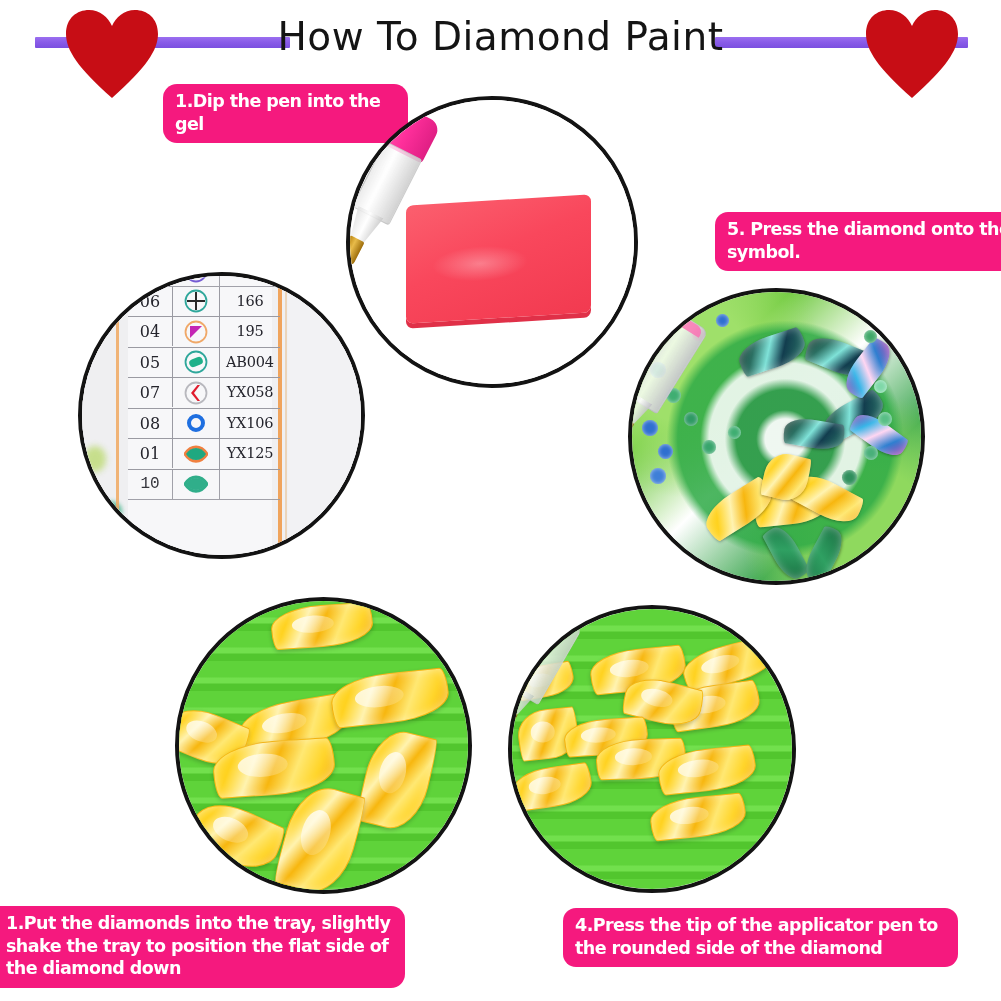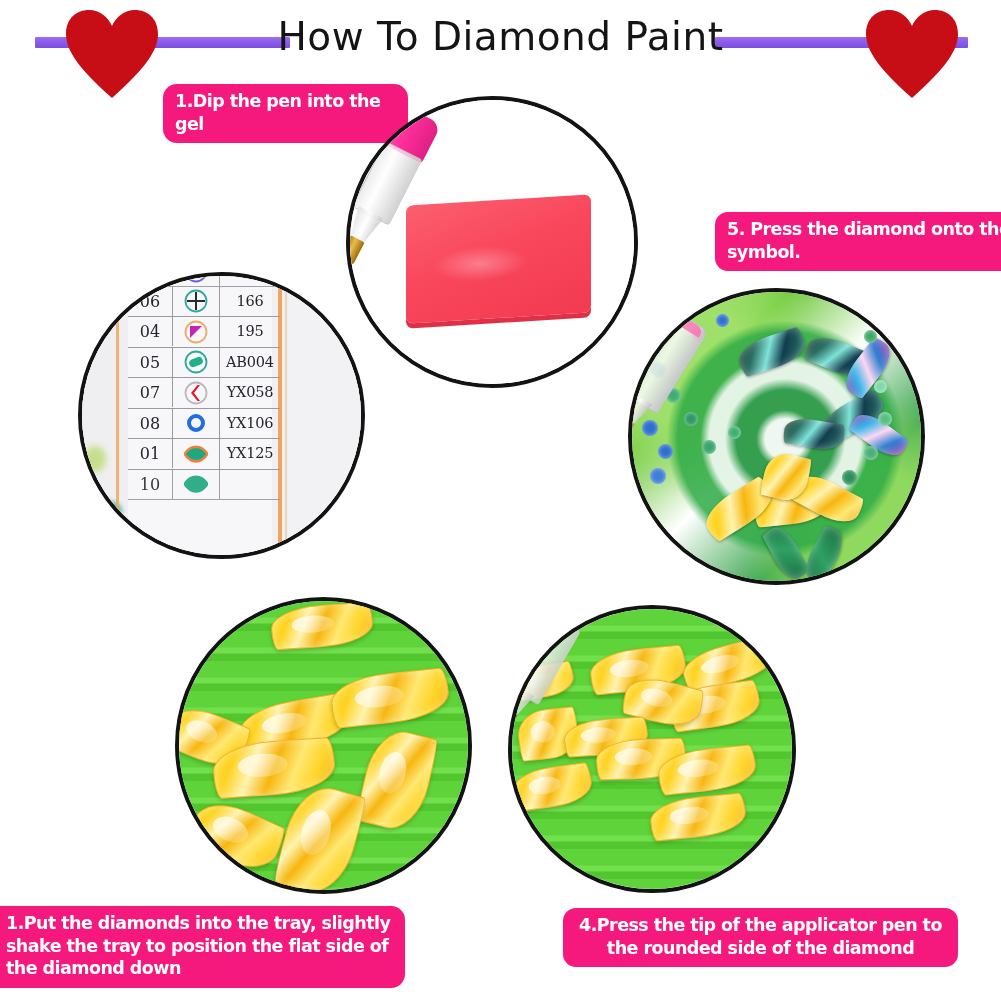--- a/index.html
+++ b/index.html
@@ -40,21 +40,21 @@
     font-size:17.5px;
     line-height:22.5px;
     padding:6px 12px 8px 12px;
     letter-spacing:-0.55px;
     box-sizing:border-box;
     text-rendering:optimizeLegibility;
   }
   #label-1{left:163px;top:84px;width:245px;border-radius:14px;}
   #label-2{left:16px;top:193px;width:272px;}
   #label-3{left:0px;top:906px;width:405px;border-radius:0 14px 14px 0;padding-left:6px;}
-  #label-4{left:563px;top:908px;width:395px;text-align:center;}
+  #label-4{left:563px;top:908px;width:395px;}
   #label-5{left:715px;top:212px;width:308px;}
 
   
   .circle{
     position:absolute;border-radius:50%;
     border:4px solid #131313;
     overflow:hidden;
     box-sizing:border-box;
     background:#fff;
   }
@@ -329,21 +329,21 @@
           <div class="crow">
             <div class="c-no">01</div>
             <div class="c-sym">
               <svg class="sym" viewBox="0 0 24 24">
                 <path d="M1 12 C7 2.5 17 2.5 23 12 C17 21.5 7 21.5 1 12 Z" fill="none" stroke="#f08040" stroke-width="3"></path>
                 <path d="M2 12 C7 4 17 4 22 12 C17 20 7 20 2 12 Z" fill="#1fa880"></path>
               </svg>
             </div>
             <div class="c-code">YX125</div>
           </div>
-          <div class="crow" style="opacity: 0.92;">
+          <div class="crow" style="opacity: 0.92; font-family: Liberation Mono, monospace;">
             <div class="c-no">10</div>
             <div class="c-sym">
               <svg class="sym" viewBox="0 0 24 24">
                 <path d="M1 12 C7 2.5 17 2.5 23 12 C17 21.5 7 21.5 1 12 Z" fill="none" stroke="#1fa880" stroke-width="3"></path>
                 <path d="M2 12 C7 4 17 4 22 12 C17 20 7 20 2 12 Z" fill="#1fa880"></path>
               </svg>
             </div>
             <div class="c-code"></div>
           </div>
         </div>

